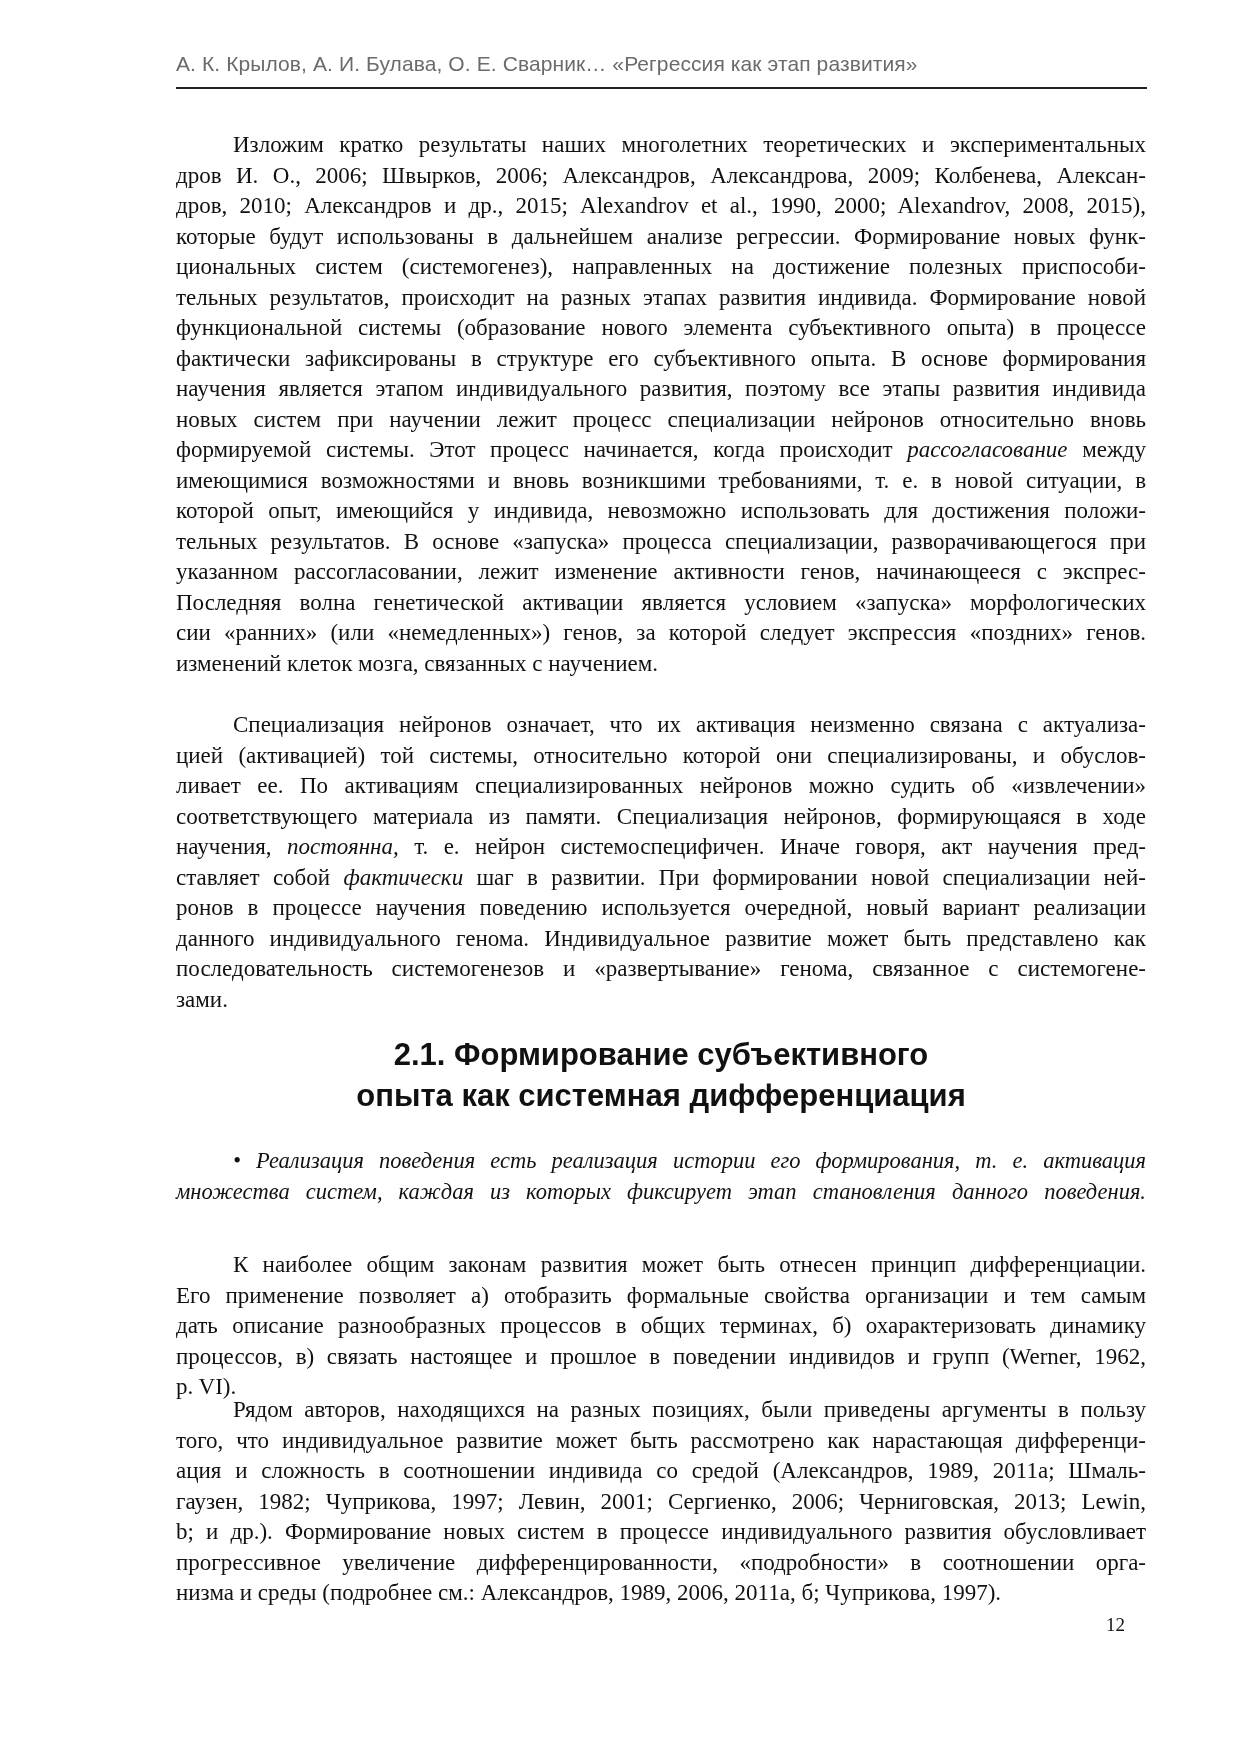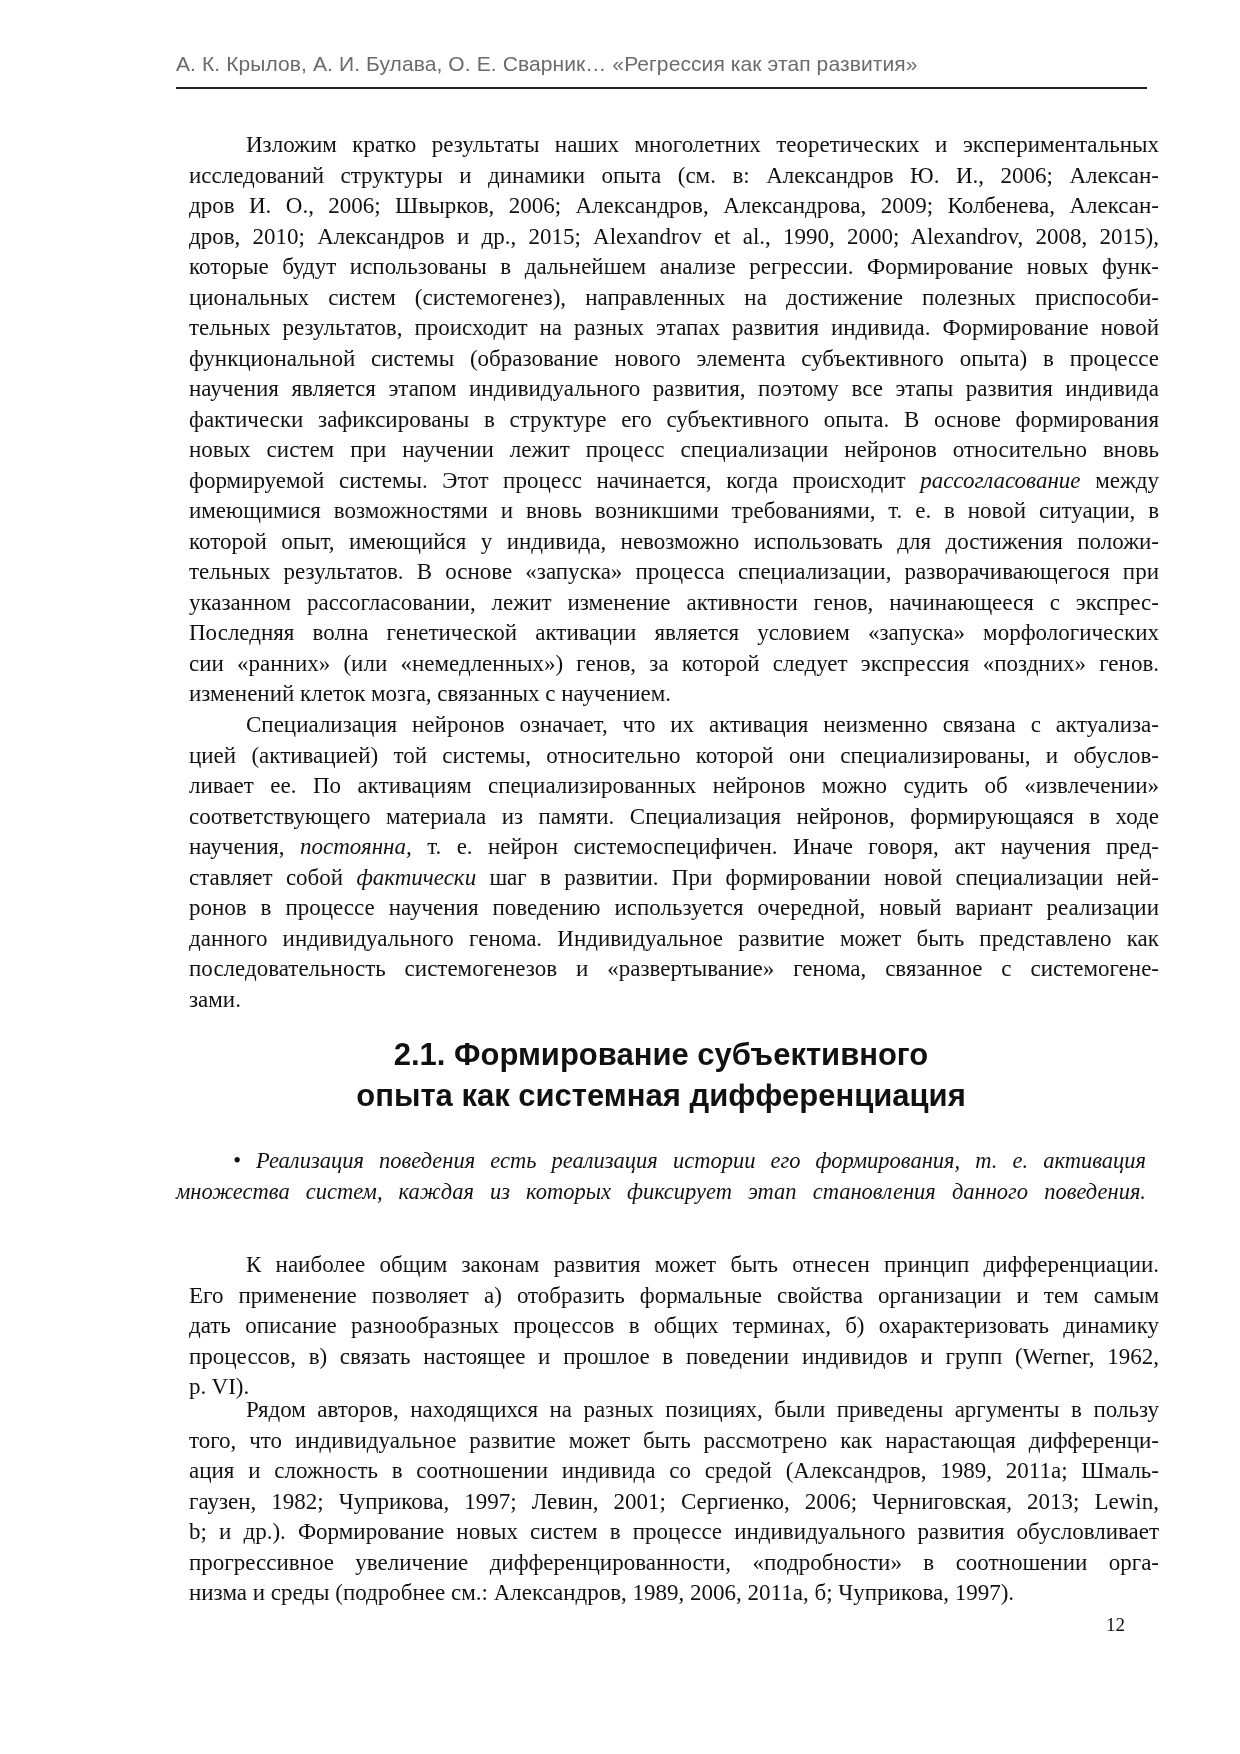--- a/index.html
+++ b/index.html
@@ -4,21 +4,21 @@
   <style>
     html, body { margin: 0; padding: 0; background: #ffffff; }
     body { width: 1240px; height: 1754px; position: relative; overflow: hidden; }
     .page { position: absolute; left: 0; top: 0; width: 994px; height: 1754px; background: #fff; }
     .running-head {
       position: absolute; left: 176px; top: 52px; width: 970px;
       font-family: "Liberation Sans", sans-serif; font-size: 21px; color: #6b6b6b;
       letter-spacing: 0.1px; white-space: nowrap;
     }
     .head-rule { position: absolute; left: 176px; top: 87px; width: 971px; height: 0; border-top: 2px solid #222; }
-    .block { position: absolute; left: 176px; width: 970px; font-family: "Liberation Serif", serif; font-size: 23px; color: #111; margin-left: 13px; }
+    .block { position: absolute; left: 176px; width: 970px; font-family: "Liberation Serif", serif; font-size: 23px; color: #111; }
     .ln { height: 30.5px; line-height: 30.5px; white-space: nowrap; text-align: justify; text-align-last: justify; }
     .ln.last { text-align-last: left; }
     .ln.indent { padding-left: 57px; }
     .ln i { font-style: italic; }
     .section-title {
       position: absolute; left: 176px; width: 970px; top: 1034px;
       font-family: "Liberation Sans", sans-serif; font-weight: bold; font-size: 31px; color: #111;
       text-align: center; line-height: 41px;
     }
     .epigraph { position: absolute; left: 176px; width: 970px; top: 1145px; font-family: "Liberation Serif", serif; font-style: italic; font-size: 22.5px; color: #111; }
@@ -28,29 +28,28 @@
 </head>
 <body>
 
 <div class="page">
 
   <div class="running-head">А. К. Крылов, А. И. Булава, О. Е. Сварник… «Регрессия как этап развития»</div>
   <div class="head-rule"></div>
 
   <div class="block" style="top:130px;">
     <div class="ln indent">Изложим кратко результаты наших многолетних теоретических и экспериментальных</div>
-    <div class="ln">исследований структуры и динамики опыта (см. в: Александров Ю. И., 2006; Алексан-</div>
     <div class="ln">дров И. О., 2006; Швырков, 2006; Александров, Александрова, 2009; Колбенева, Алексан-</div>
     <div class="ln">дров, 2010; Александров и др., 2015; Alexandrov et al., 1990, 2000; Alexandrov, 2008, 2015),</div>
     <div class="ln">которые будут использованы в дальнейшем анализе регрессии. Формирование новых функ-</div>
     <div class="ln">циональных систем (системогенез), направленных на достижение полезных приспособи-</div>
     <div class="ln">тельных результатов, происходит на разных этапах развития индивида. Формирование новой</div>
     <div class="ln">функциональной системы (образование нового элемента субъективного опыта) в процессе</div>
+    <div class="ln">фактически зафиксированы в структуре его субъективного опыта. В основе формирования</div>
     <div class="ln">научения является этапом индивидуального развития, поэтому все этапы развития индивида</div>
-    <div class="ln">фактически зафиксированы в структуре его субъективного опыта. В основе формирования</div>
     <div class="ln">новых систем при научении лежит процесс специализации нейронов относительно вновь</div>
     <div class="ln"><span>формируемой системы. Этот процесс начинается, когда происходит </span><i>рассогласование</i><span> между</span></div>
     <div class="ln">имеющимися возможностями и вновь возникшими требованиями, т. е. в новой ситуации, в</div>
     <div class="ln">которой опыт, имеющийся у индивида, невозможно использовать для достижения положи-</div>
     <div class="ln">тельных результатов. В основе «запуска» процесса специализации, разворачивающегося при</div>
     <div class="ln">указанном рассогласовании, лежит изменение активности генов, начинающееся с экспрес-</div>
     <div class="ln">Последняя волна генетической активации является условием «запуска» морфологических</div>
     <div class="ln">сии «ранних» (или «немедленных») генов, за которой следует экспрессия «поздних» генов.</div>
     <div class="ln last">изменений клеток мозга, связанных с научением.</div>
   </div>

